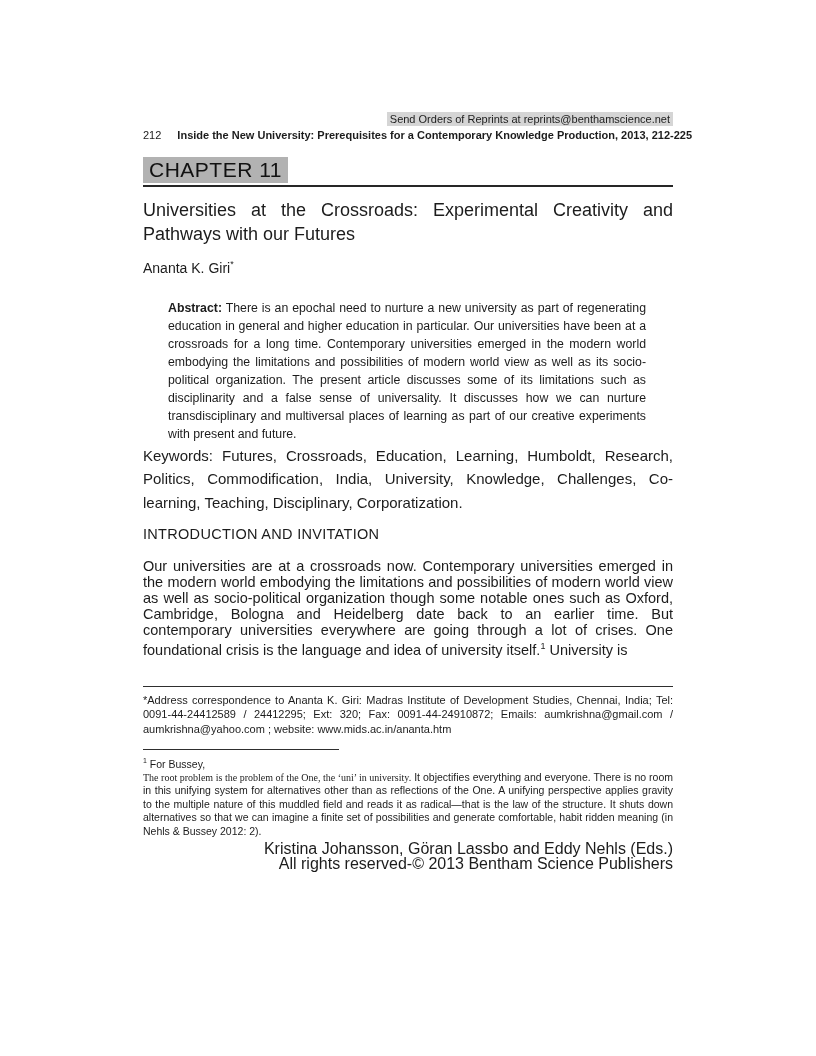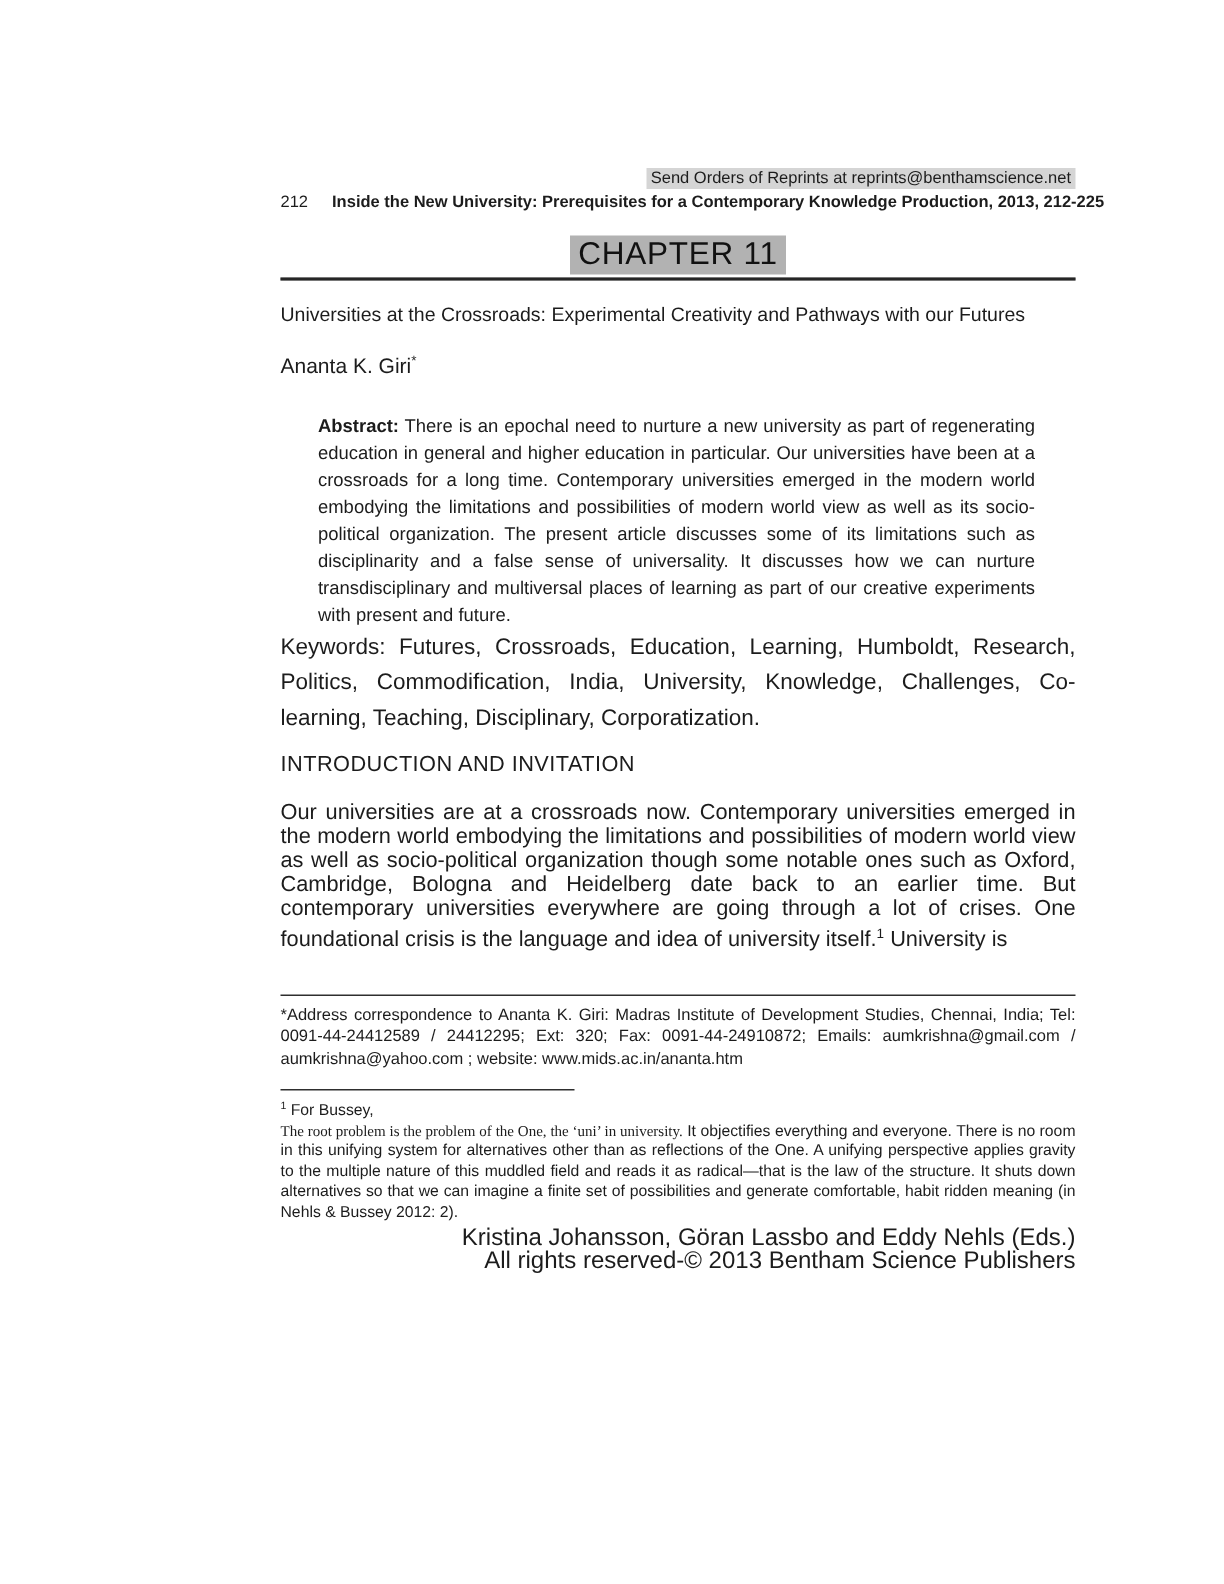--- a/index.html
+++ b/index.html
@@ -5,21 +5,20 @@
   * { margin: 0; padding: 0; box-sizing: border-box; }
   html, body { background: #ffffff; }
   .page {
     position: relative;
     width: 744px;
     height: 1056px;
     background: #ffffff;
     font-family: "Liberation Sans", sans-serif;
     color: #1c1c1c;
     overflow: hidden;
-    margin-left: 44px;
   }
   .content {
     position: absolute;
     left: 143px;
     top: 0;
     width: 530px;
     padding-top: 112px;
   }
   .reprint-line {
     text-align: right;
@@ -30,39 +29,39 @@
     background: #d5d5d5;
     padding: 1px 3px;
   }
   .runhead {
     margin-top: 2px;
     font-size: 11px;
     line-height: 14px;
     white-space: nowrap;
   }
   .runhead .book-title { margin-left: 16px; font-weight: bold; }
-  .badge-row { margin-top: 15px; text-align: center; }
+  .badge-row { margin-top: 15px; text-align: left; }
   .chapter-badge {
     display: inline-block;
     background: #b2b2b2;
     color: #111;
     font-size: 21px;
     line-height: 24px;
     padding: 1px 6px;
     letter-spacing: 0.5px;
   }
   .rule-main {
     margin-top: 2px;
     height: 1px;
     background: #979797;
     border-bottom: 2px solid #262626;
   }
   .title {
     margin-top: 11px;
-    font-size: 13px;
+    font-size: 18px;
     line-height: 24px;
     font-weight: 400;
     text-align: justify;
   }
   .author {
     margin-top: 10px;
     font-size: 14px;
     line-height: 17px;
   }
   .author sup { font-size: 9px; vertical-align: super; }

